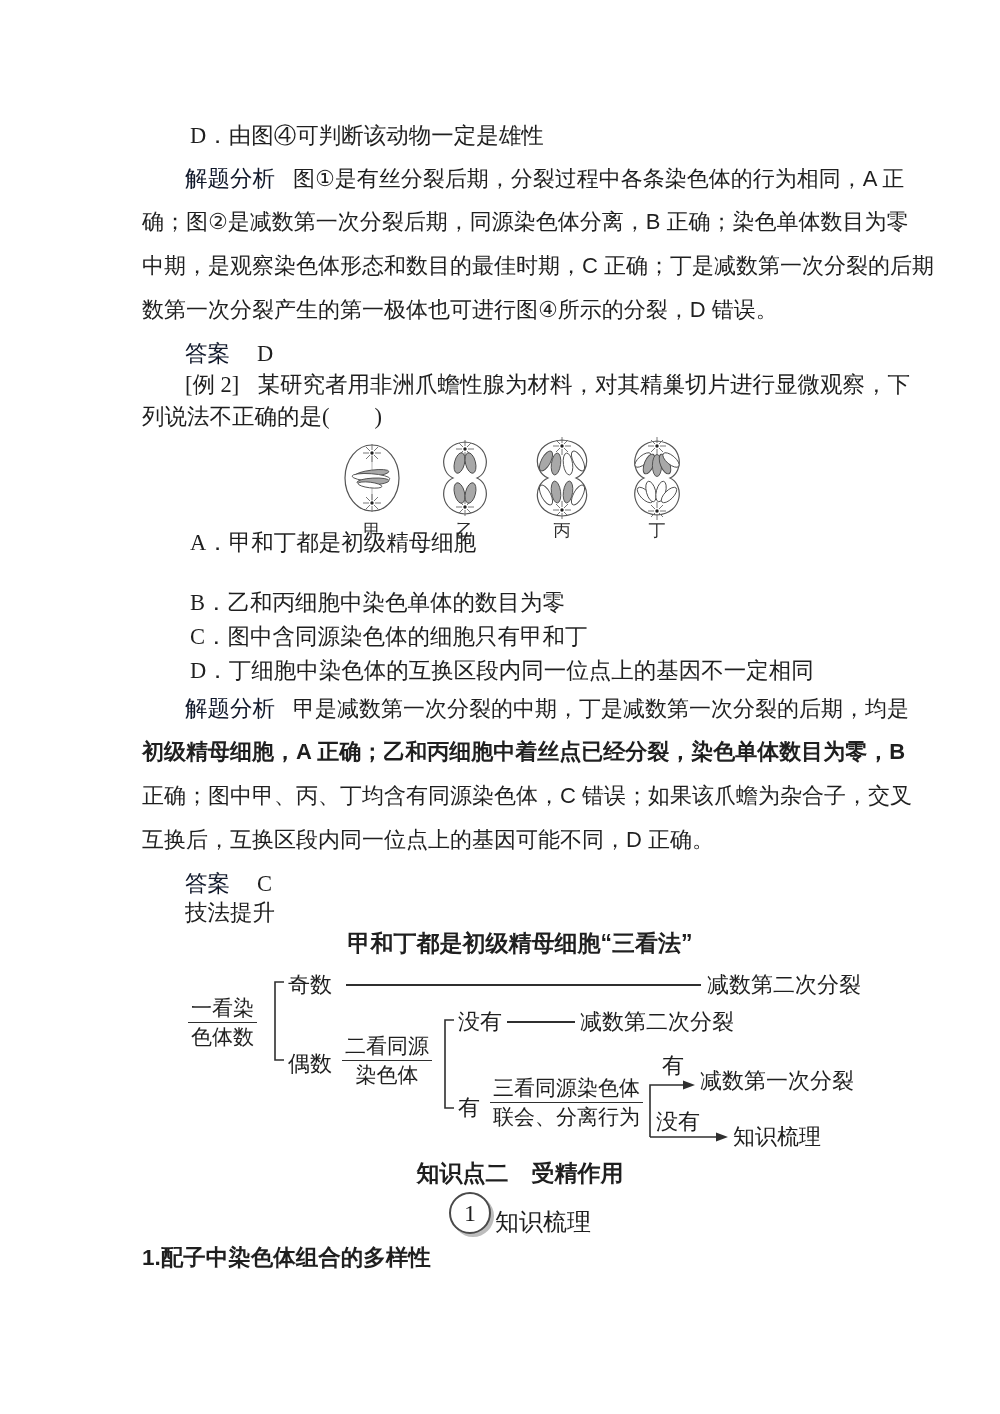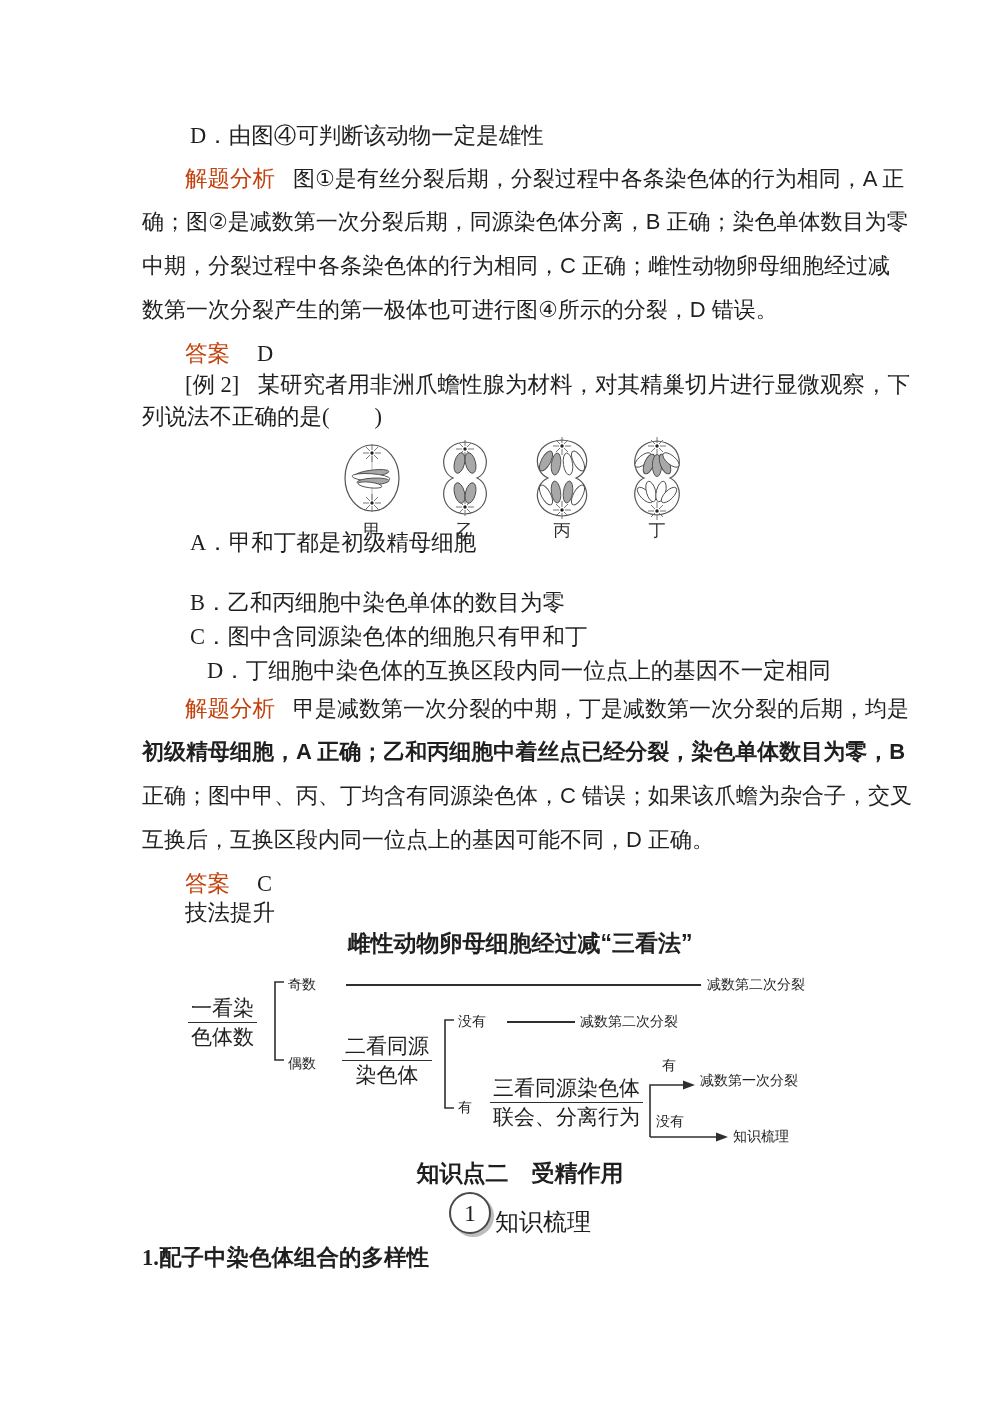--- a/index.html
+++ b/index.html
@@ -2,29 +2,29 @@
 <html><head>
 <meta charset="utf-8">
 <style>
   html,body{margin:0;padding:0;background:#fff;}
   .page{position:relative;width:1000px;height:1414px;background:#ffffff;overflow:hidden;
         color:#1f1f1f;border-radius:25px;}
   .abs{position:absolute;white-space:nowrap;}
   .serif{font-family:"Liberation Serif","DejaVu Serif",serif;font-size:22.5px;line-height:30px;}
   .hei{font-family:"Liberation Sans","DejaVu Sans",sans-serif;font-size:22px;line-height:30px;}
   .kai{font-family:"Liberation Serif","DejaVu Serif",serif;}
-  .red{color:#c2410c;}
+  .red{color:#0f172a;}
   .lbl{margin-right:18px;}
   .ansgap{margin-left:27px;}
   .taggap{margin-right:18px;}
   .bold{font-weight:bold;}
   .center{text-align:center;}
   
   .flow{position:absolute;left:150px;top:925px;width:740px;height:245px;}
-  .fl{position:absolute;font-family:"Liberation Serif","DejaVu Serif",serif;font-size:14px;line-height:26px;white-space:nowrap;}
+  .fl{position:absolute;font-family:"Liberation Serif","DejaVu Serif",serif;font-size:22px;line-height:26px;white-space:nowrap;}
   .frac{position:absolute;text-align:center;font-family:"Liberation Serif","DejaVu Serif",serif;font-size:21px;line-height:26px;}
   .frac .ft{display:block;border-bottom:1.6px solid #2f2f2f;padding:0 3px 1px;}
   .frac .fb{display:block;padding-top:1px;}
   
   .cell-outline{fill:none;stroke:#555;stroke-width:1.2;}
   .chrom{stroke:#4a4a4a;stroke-width:0.9;}
   .spindle{stroke:#9a9a9a;stroke-width:0.7;}
   
   .badge-row{position:absolute;left:150px;top:1192px;width:740px;display:flex;justify-content:center;align-items:flex-start;}
   .badge-circle{width:38px;height:38px;border:2px solid #4a4a4a;border-radius:50%;
@@ -37,21 +37,21 @@
 <body>
 
 <div class="page">
 
   <div class="abs serif" style="left:190px;top:121px;">D．由图④可判断该动物一定是雄性</div>
 
   <div class="abs" style="left:185px;top:163px;">
     <span class="red kai lbl" style="font-size:22.5px;">解题分析</span><span class="hei">图①是有丝分裂后期，分裂过程中各条染色体的行为相同，A 正</span>
   </div>
   <div class="abs hei" style="left:142px;top:207px;">确；图②是减数第一次分裂后期，同源染色体分离，B 正确；染色单体数目为零</div>
-  <div class="abs hei" style="left:142px;top:251px;">中期，分裂过程中各条染色体的行为相同，C 正确；雌性动物卵母细胞经过减</div>
+  <div class="abs hei" style="left:142px;top:251px;">中期，是观察染色体形态和数目的最佳时期，C 正确；丁是减数第一次分裂的后期</div>
   <div class="abs hei" style="left:142px;top:295px;">数第一次分裂产生的第一极体也可进行图④所示的分裂，D 错误。</div>
 
   <div class="abs" style="left:185px;top:338px;">
     <span class="red kai" style="font-size:22.5px;">答案</span><span class="serif ansgap">D</span>
   </div>
 
   <div class="abs" style="left:185px;top:370px;">
     <span class="serif taggap">[例 2]</span><span class="serif">某研究者用非洲爪蟾性腺为材料，对其精巢切片进行显微观察，下</span>
   </div>
   <div class="abs serif" style="left:142px;top:402px;">列说法不正确的是(　　)</div>
@@ -135,37 +135,37 @@
         <text x="135" y="109">乙</text>
         <text x="232" y="109">丙</text>
         <text x="327" y="109">丁</text>
       </g>
     </svg>
   </div>
 
   <div class="abs serif" style="left:190px;top:528px;">A．甲和丁都是初级精母细胞</div>
   <div class="abs serif" style="left:190px;top:588px;">B．乙和丙细胞中染色单体的数目为零</div>
   <div class="abs serif" style="left:190px;top:622px;">C．图中含同源染色体的细胞只有甲和丁</div>
-  <div class="abs serif" style="left:190px;top:656px;margin-left:17px;">D．丁细胞中染色体的互换区段内同一位点上的基因不一定相同</div>
+  <div class="abs serif" style="left:190px;top:656px;">D．丁细胞中染色体的互换区段内同一位点上的基因不一定相同</div>
 
   <div class="abs" style="left:185px;top:693px;">
     <span class="red kai lbl" style="font-size:22.5px;">解题分析</span><span class="hei">甲是减数第一次分裂的中期，丁是减数第一次分裂的后期，均是</span>
   </div>
   <div class="abs hei" style="left:142px;top:737px;font-weight:bold;">初级精母细胞，A 正确；乙和丙细胞中着丝点已经分裂，染色单体数目为零，B</div>
   <div class="abs hei" style="left:142px;top:781px;">正确；图中甲、丙、丁均含有同源染色体，C 错误；如果该爪蟾为杂合子，交叉</div>
   <div class="abs hei" style="left:142px;top:825px;">互换后，互换区段内同一位点上的基因可能不同，D 正确。</div>
 
   <div class="abs" style="left:185px;top:868px;">
     <span class="red kai" style="font-size:22.5px;">答案</span><span class="serif ansgap">C</span>
   </div>
 
   <div class="abs serif" style="left:185px;top:898px;">技法提升</div>
 
   <div class="flow">
-    <div class="abs hei bold center" style="left:0;top:3px;width:740px;font-size:23px;">雌性动物卵母细胞经过减“三看法”</div>
+    <div class="abs hei bold center" style="left:0;top:3px;width:740px;font-size:23px;">甲和丁都是初级精母细胞“三看法”</div>
 
     <svg width="740" height="245" viewBox="0 0 740 245" style="position:absolute;left:0;top:0;">
       <path d="M134,57 H125 V135 H134" fill="none" stroke="#2f2f2f" stroke-width="1.6"></path>
       <line x1="196" y1="60" x2="551" y2="60" stroke="#2f2f2f" stroke-width="2"></line>
       <path d="M304,95 H295 V183 H304" fill="none" stroke="#2f2f2f" stroke-width="1.6"></path>
       <line x1="357" y1="97" x2="425" y2="97" stroke="#2f2f2f" stroke-width="1.8"></line>
       <path d="M500,212 V160 H533" fill="none" stroke="#2f2f2f" stroke-width="1.6"></path>
       <polygon points="533,155.5 545,160 533,164.5" fill="#2f2f2f"></polygon>
       <line x1="500" y1="212" x2="566" y2="212" stroke="#2f2f2f" stroke-width="1.6"></line>
       <polygon points="566,207.5 578,212 566,216.5" fill="#2f2f2f"></polygon>
@@ -200,15 +200,15 @@
     <div class="fl" style="left:583px;top:199px;">知识梳理</div>
   </div>
 
   <div class="abs hei bold center" style="left:150px;top:1158px;width:740px;font-size:23px;">知识点二　受精作用</div>
 
   <div class="badge-row">
     <div class="badge-circle">1</div>
     <div class="badge-label">知识梳理</div>
   </div>
 
-  <div class="abs hei bold" style="left:142px;top:1243px;font-size:22.5px;font-family:Liberation Serif, serif;">1.配子中染色体组合的多样性</div>
+  <div class="abs hei bold" style="left:142px;top:1243px;font-size:22.5px;">1.配子中染色体组合的多样性</div>
 
 </div>
 
 </body></html>

